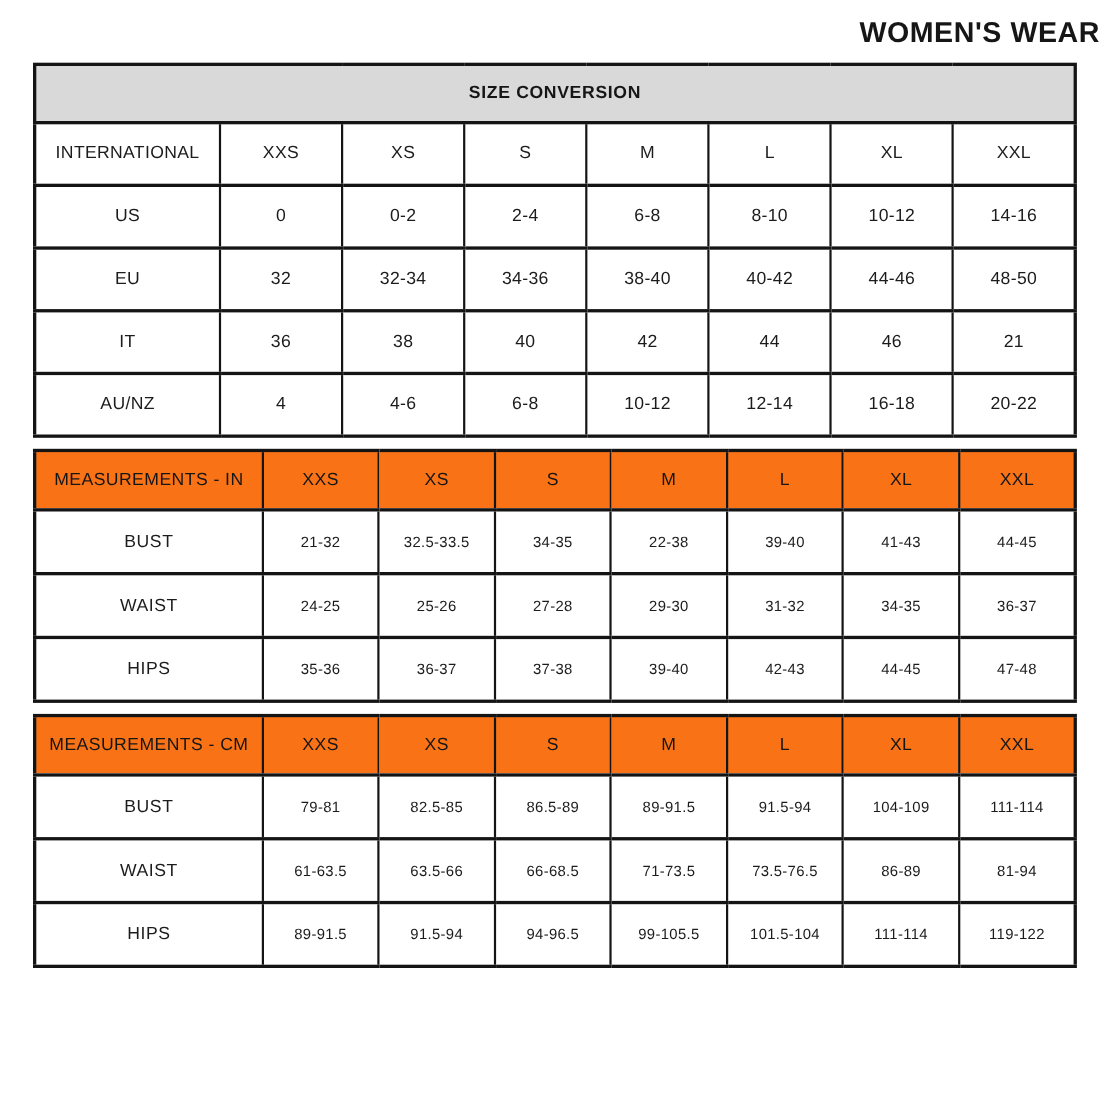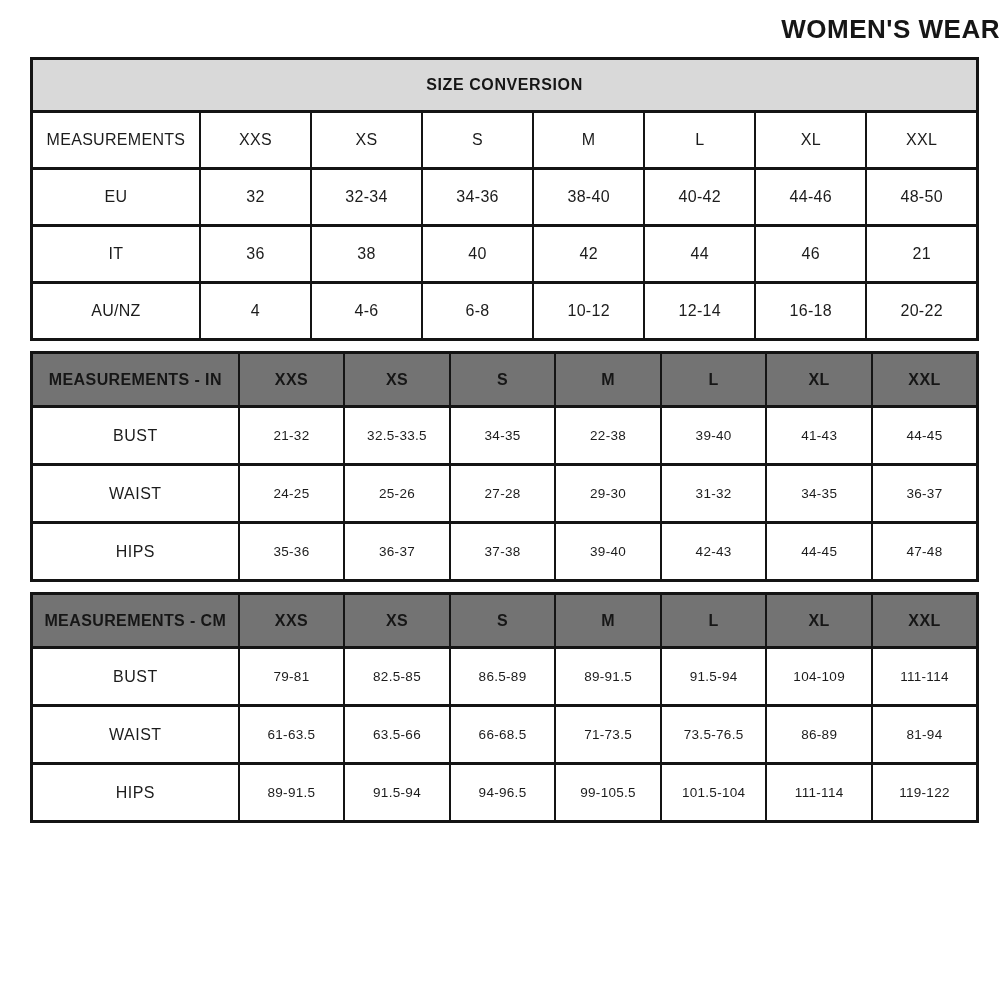--- a/index.html
+++ b/index.html
@@ -54,22 +54,22 @@
   }
   .t1 td {
     height: 54px;
     font-size: 16px;
     letter-spacing: 0.3px;
   }
   .t1 col.label-col { width: 17.8%; }
   
   .t23 th {
     height: 51px;
-    background: #737373;
-    font-weight: 700;
+    background: #f97316;
+    font-weight: 400;
     font-size: 16px;
     letter-spacing: 0.4px;
     color: #161616;
   }
   .t23 td {
     height: 55px;
     font-size: 13.5px;
     letter-spacing: 0.3px;
   }
   .t23 td.row-label {
@@ -95,28 +95,38 @@
         <col>
         <col>
         <col>
         <col>
     </colgroup>
     <tbody>
       <tr>
         <td class="band-cell" colspan="8">SIZE CONVERSION</td>
       </tr>
       <tr>
-        <td>MEASUREMENTS</td>
+        <td>INTERNATIONAL</td>
         <td>XXS</td>
         <td>XS</td>
         <td>S</td>
         <td>M</td>
         <td>L</td>
         <td>XL</td>
         <td>XXL</td>
+      </tr>
+      <tr>
+        <td class="row-label">US</td>
+        <td>0</td>
+        <td>0-2</td>
+        <td>2-4</td>
+        <td>6-8</td>
+        <td>8-10</td>
+        <td>10-12</td>
+        <td>14-16</td>
       </tr>
       <tr>
         <td class="row-label">EU</td>
         <td>32</td>
         <td>32-34</td>
         <td>34-36</td>
         <td>38-40</td>
         <td>40-42</td>
         <td>44-46</td>
         <td>48-50</td>

